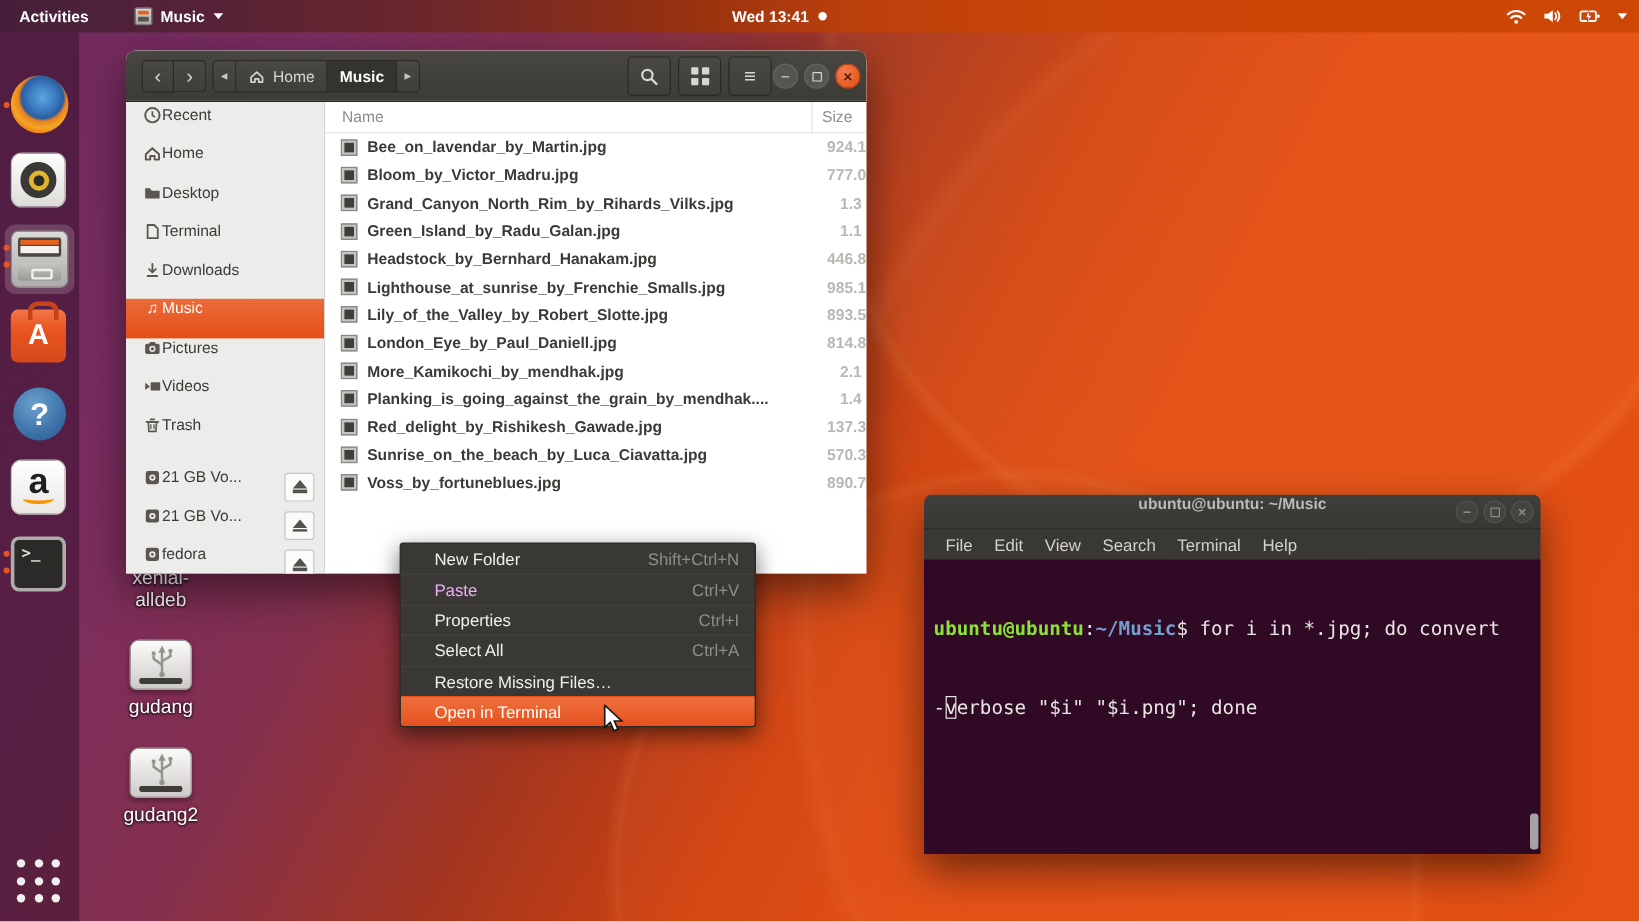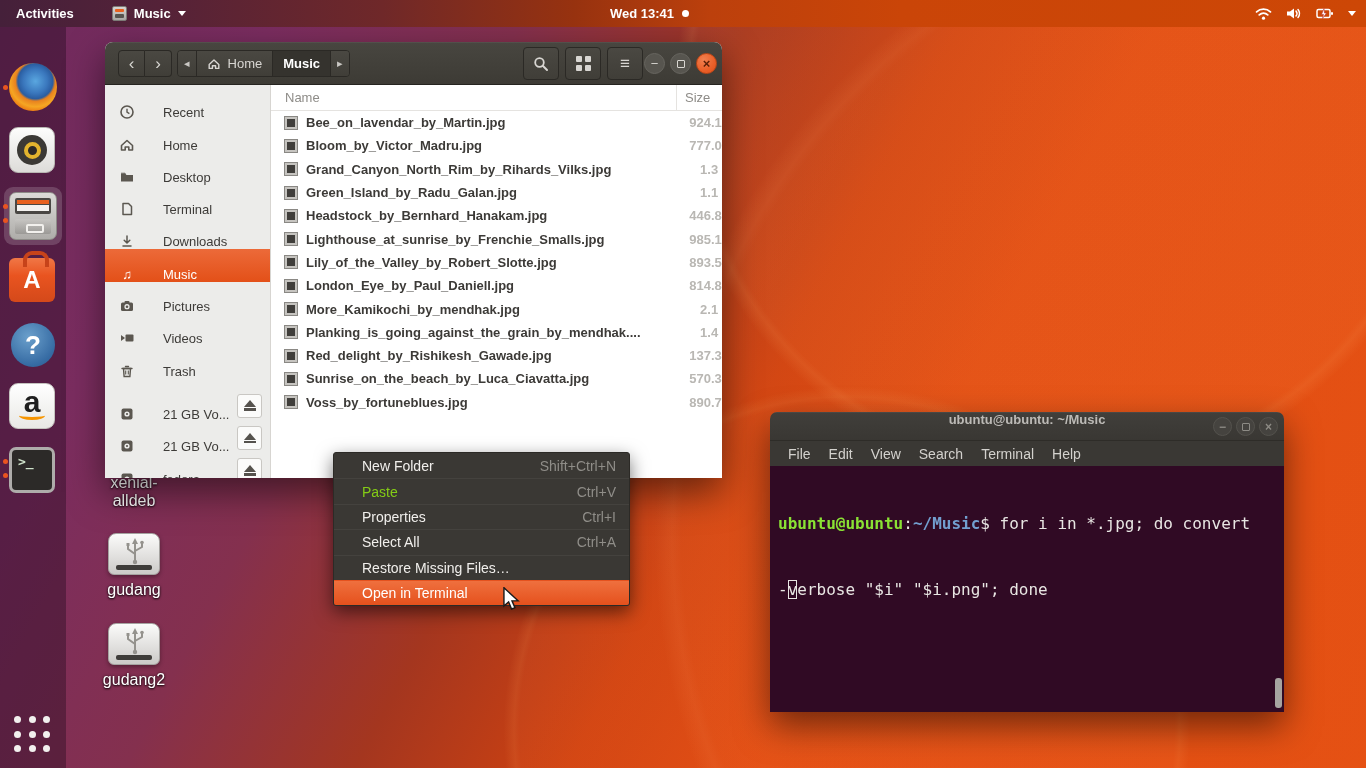--- a/index.html
+++ b/index.html
@@ -96,21 +96,21 @@
   .pseg.current { background:#35332e; color:#fff; font-weight:700; }
   .hb-actions { position:absolute; top:5px; display:flex; gap:6px; }
   .ab { width:36px; height:33px; background:linear-gradient(#4a4842,#403e38); border:1px solid #2b2925; border-radius:4px;
     display:flex; align-items:center; justify-content:center; color:#d8d6d2; }
   .grid-ic { display:grid; grid-template-columns:6px 6px; gap:3px;}
   .grid-ic i { width:6px; height:6px; background:#d8d6d2; border-radius:1px;}
   .burger { font-size:17px; color:#d8d6d2; }
   .fw-controls { position:absolute; right:5px; top:11px; display:flex; gap:5px; }
   .fw-body { position:absolute; top:43px; bottom:0; left:0; right:0; display:flex; }
   .fw-sidebar { width:166px; background:#ececea; border-right:1px solid #d7d5d1; padding-top:3px; position:relative; font-size:13px; color:#3d3b38;}
-  .sb-item { height:32.3px; display:flex; align-items:flex-end; padding-left:14px; gap:28px; position:relative;}
+  .sb-item { height:32.3px; display:flex; align-items:flex-start; padding-left:14px; gap:0; position:relative;}
   .sb-item svg, .sb-item .gly { width:16px; text-align:center; color:#5b5750; flex:none;}
   .sb-item.selected { background:linear-gradient(#ec6a39,#e35018); color:#fff; }
   .sb-item.selected svg, .sb-item.selected .gly { color:#fff; }
   .sb-vols { margin-top:11px; }
   .eject { position:absolute; right:8px; top:4px; width:25px; height:24px; background:#fbfbfa; border:1px solid #c9c7c3; border-radius:3px;
     display:flex; flex-direction:column; align-items:center; justify-content:center; gap:1px;}
   .eject .tri { width:0; height:0; border-left:6px solid transparent; border-right:6px solid transparent; border-bottom:7px solid #55524d;}
   .eject .bar { width:12px; height:2.5px; background:#55524d;}
   .fw-main { flex:1; position:relative; background:#fff; }
   .list-header { position:relative; height:26px; border-bottom:1px solid #e5e3e0; font-size:13px; color:#8e8c88;
@@ -123,21 +123,21 @@
   .fsize { position:absolute; left:405px; width:66px; text-align:right; font-size:13px; color:#b9b7b3; white-space:nowrap;}
 
   
   #context-menu { position:absolute; left:333px; top:452px; width:297px; z-index:7; background:#3a3834;
     border:1px solid #2c2a26; border-radius:3px; box-shadow:0 6px 18px rgba(0,0,0,.55); overflow:hidden; }
   .cm-item { height:25.4px; display:flex; align-items:center; font-size:14px; color:#f1efec; position:relative;
     border-top:1px solid rgba(255,255,255,.05); }
   .cm-item:first-child { border-top:none; }
   .cm-label { margin-left:28px; }
   .cm-short { position:absolute; right:13px; color:#8f8d88; }
-  .cm-item.disabled .cm-label { color:#84cc16; }
+  .cm-item.disabled .cm-label { color:#f0abfc; }
   .cm-item.highlight { background:linear-gradient(#ef703e,#e5511d); border-top-color:transparent; }
   .cm-item.highlight .cm-label { color:#fff; }
 
   
   #terminal { position:absolute; left:770px; top:412px; width:514px; height:300px; z-index:6;
     border-radius:7px 7px 0 0; overflow:hidden; box-shadow:0 14px 34px rgba(0,0,0,.5); }
   .t-titlebar { height:28px; background:linear-gradient(#413f3b,#393733); position:relative;
     display:flex; align-items:flex-start; justify-content:center; color:#bcbab6; font-size:13px; font-weight:700;
     box-shadow:inset 0 1px rgba(255,255,255,.05); }
   .t-controls { position:absolute; right:6px; top:5px; display:flex; gap:4px; }

